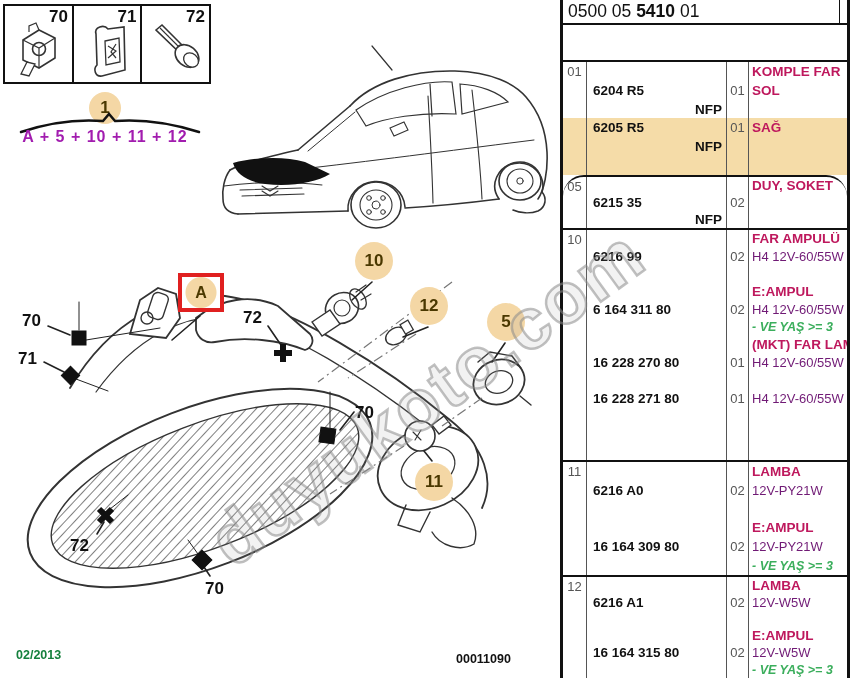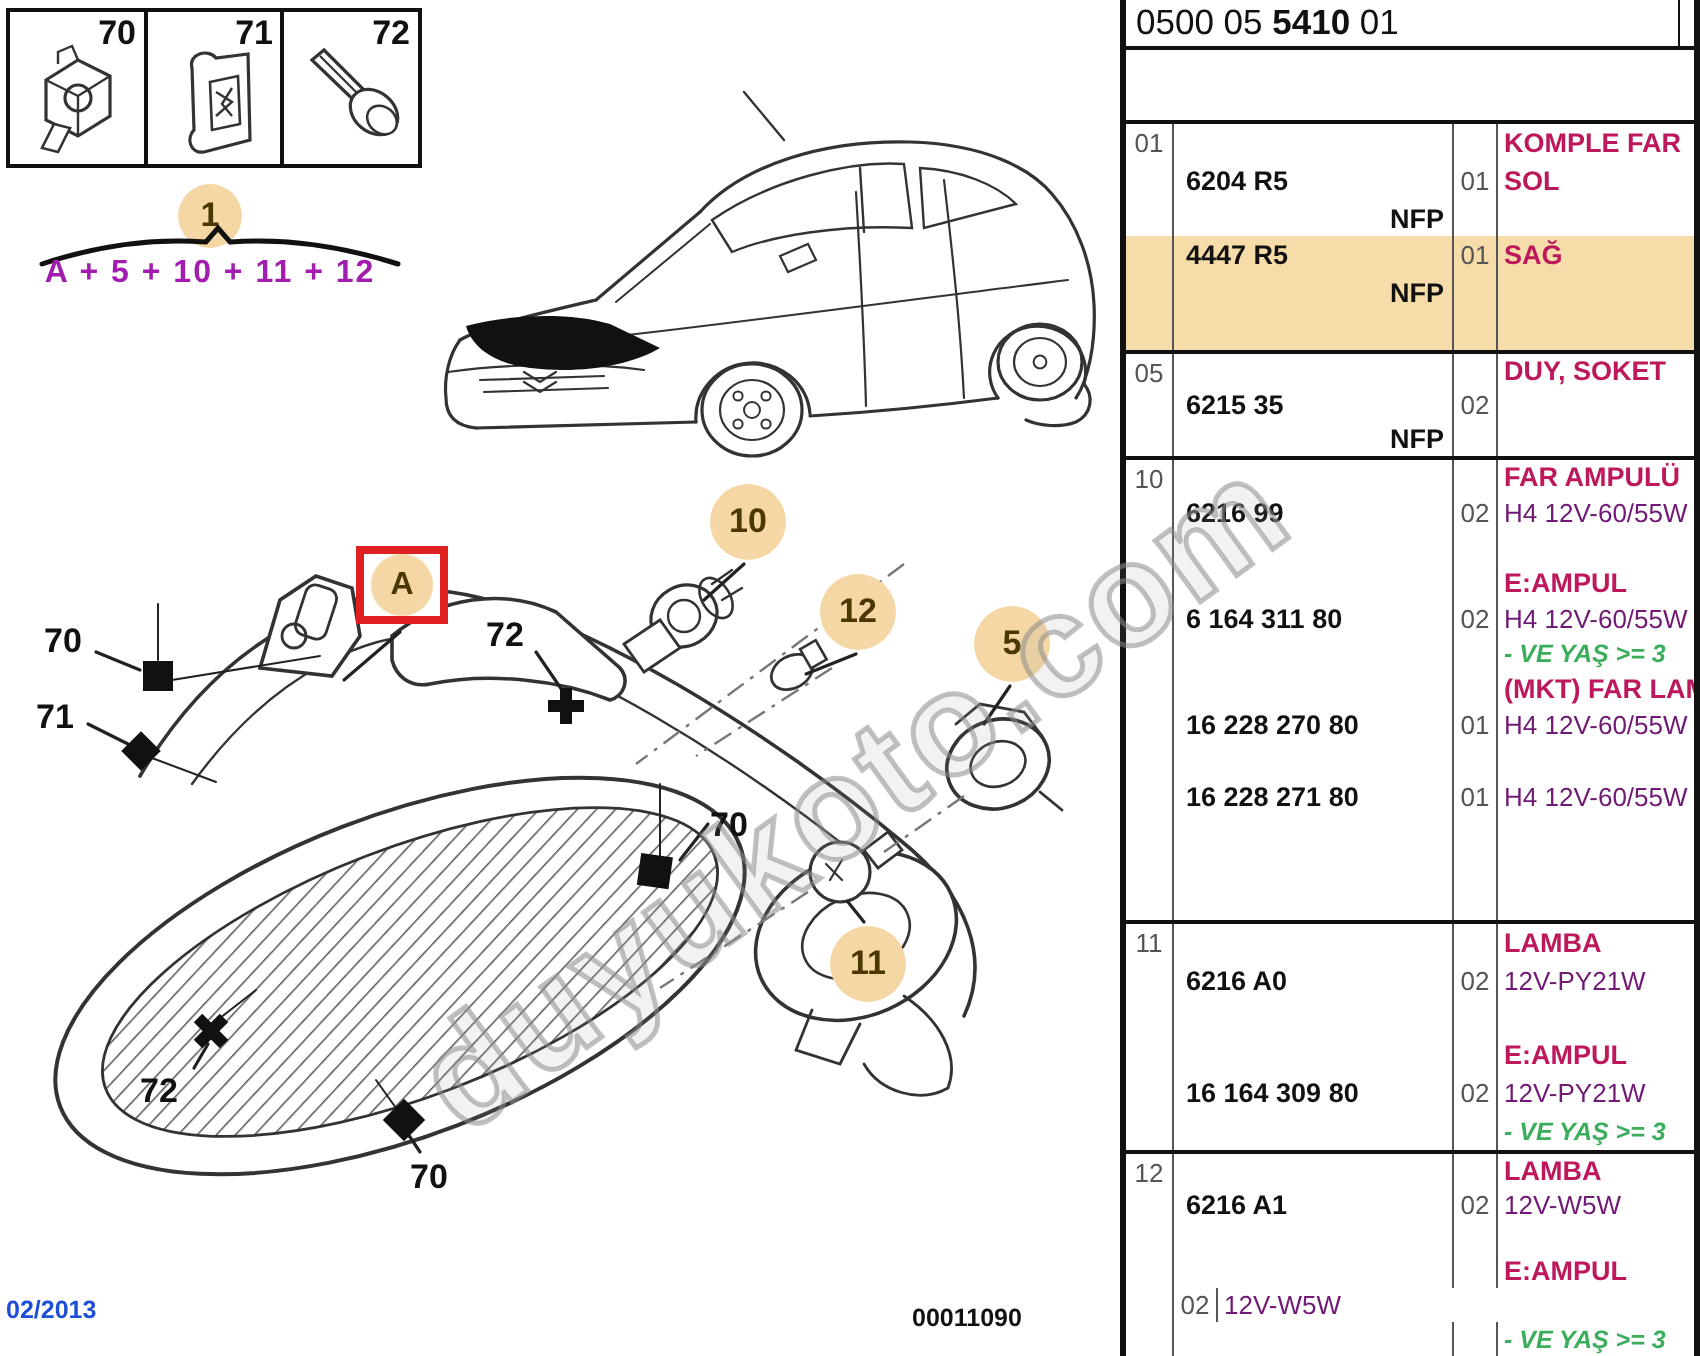--- a/index.html
+++ b/index.html
@@ -31,21 +31,21 @@
   .co-boxed { position:absolute; width:46px; height:39px; border:4px solid #E02020;
               background:radial-gradient(circle at 50% 50%, #F4D7A5 0 15px, #fff 16px);
               display:flex; align-items:center; justify-content:center;
               font-size:16px; font-weight:bold; color:#4a3800; }
 
   .watermark { position:absolute; left:218px; top:508px; z-index:50; pointer-events:none;
                font-size:72px; font-weight:bold; letter-spacing:2px;
                color:rgba(150,150,150,0.12); -webkit-text-stroke:2.5px rgba(140,140,140,0.55);
                transform:rotate(-36deg); transform-origin:0 50%; white-space:nowrap; }
 
-  .footer-date { position:absolute; left:3px; top:648px; font-size:12.5px; font-weight:bold; color:#1d4ed8; z-index:6; }
+  .footer-date { position:absolute; left:16px; top:648px; font-size:12.5px; font-weight:bold; color:#15803d; z-index:6; }
   .footer-doc  { position:absolute; left:456px; top:652px; font-size:12.5px; font-weight:bold; color:#111; z-index:6; }
 
   
   .table-panel { position:absolute; left:560px; top:0; width:290px; height:678px;
                  border-left:3px solid #111; border-right:3px solid #111; background:#fff; z-index:20; }
   .hdr-box1 { position:relative; height:25px; border-bottom:2.5px solid #111; display:flex; align-items:center;
               padding-left:5px; font-size:17.5px; color:#111; white-space:nowrap; }
   .hdr-box1 .b { font-weight:bold; }
   .hdr-divider { position:absolute; right:7px; top:0; width:1.5px; height:100%; background:#111; }
   .hdr-box2 { height:37px; border-bottom:2.5px solid #111; }
@@ -274,38 +274,38 @@
             <div class="c c-desc bold">SOL</div>
           </div>
           <div class="tline">
             <div class="c c-ref"></div>
             <div class="c c-part right">NFP</div>
             <div class="c c-qty"></div>
             <div class="c c-desc"></div>
           </div>
           <div class="tline hl">
             <div class="c c-ref"></div>
-            <div class="c c-part">4447 R5</div>
+            <div class="c c-part">6205 R5</div>
             <div class="c c-qty">01</div>
             <div class="c c-desc bold">SAĞ</div>
           </div>
           <div class="tline hl">
             <div class="c c-ref"></div>
             <div class="c c-part right">NFP</div>
             <div class="c c-qty"></div>
             <div class="c c-desc"></div>
           </div>
           <div class="tline hl">
             <div class="c c-ref"></div>
             <div class="c c-part"></div>
             <div class="c c-qty"></div>
             <div class="c c-desc"></div>
           </div>
         </div>
-        <div class="block" style="height: 53px;">
+        <div class="block" style="height: 53px; border-radius: 21px;">
           <div class="tline">
             <div class="c c-ref">05</div>
             <div class="c c-part"></div>
             <div class="c c-qty"></div>
             <div class="c c-desc bold">DUY, SOKET</div>
           </div>
           <div class="tline">
             <div class="c c-ref"></div>
             <div class="c c-part">6215 35</div>
             <div class="c c-qty">02</div>
@@ -456,20 +456,21 @@
             <div class="c c-desc"></div>
           </div>
           <div class="tline">
             <div class="c c-ref"></div>
             <div class="c c-part"></div>
             <div class="c c-qty"></div>
             <div class="c c-desc bold">E:AMPUL</div>
           </div>
           <div class="tline">
             <div class="c c-ref"></div>
+            <div class="c c-part">16 164 315 80</div>
             <div class="c c-qty">02</div>
             <div class="c c-desc">12V-W5W</div>
           </div>
           <div class="tline">
             <div class="c c-ref"></div>
             <div class="c c-part"></div>
             <div class="c c-qty"></div>
             <div class="c c-desc note">- VE YAŞ &gt;= 3</div>
           </div>
         </div>

